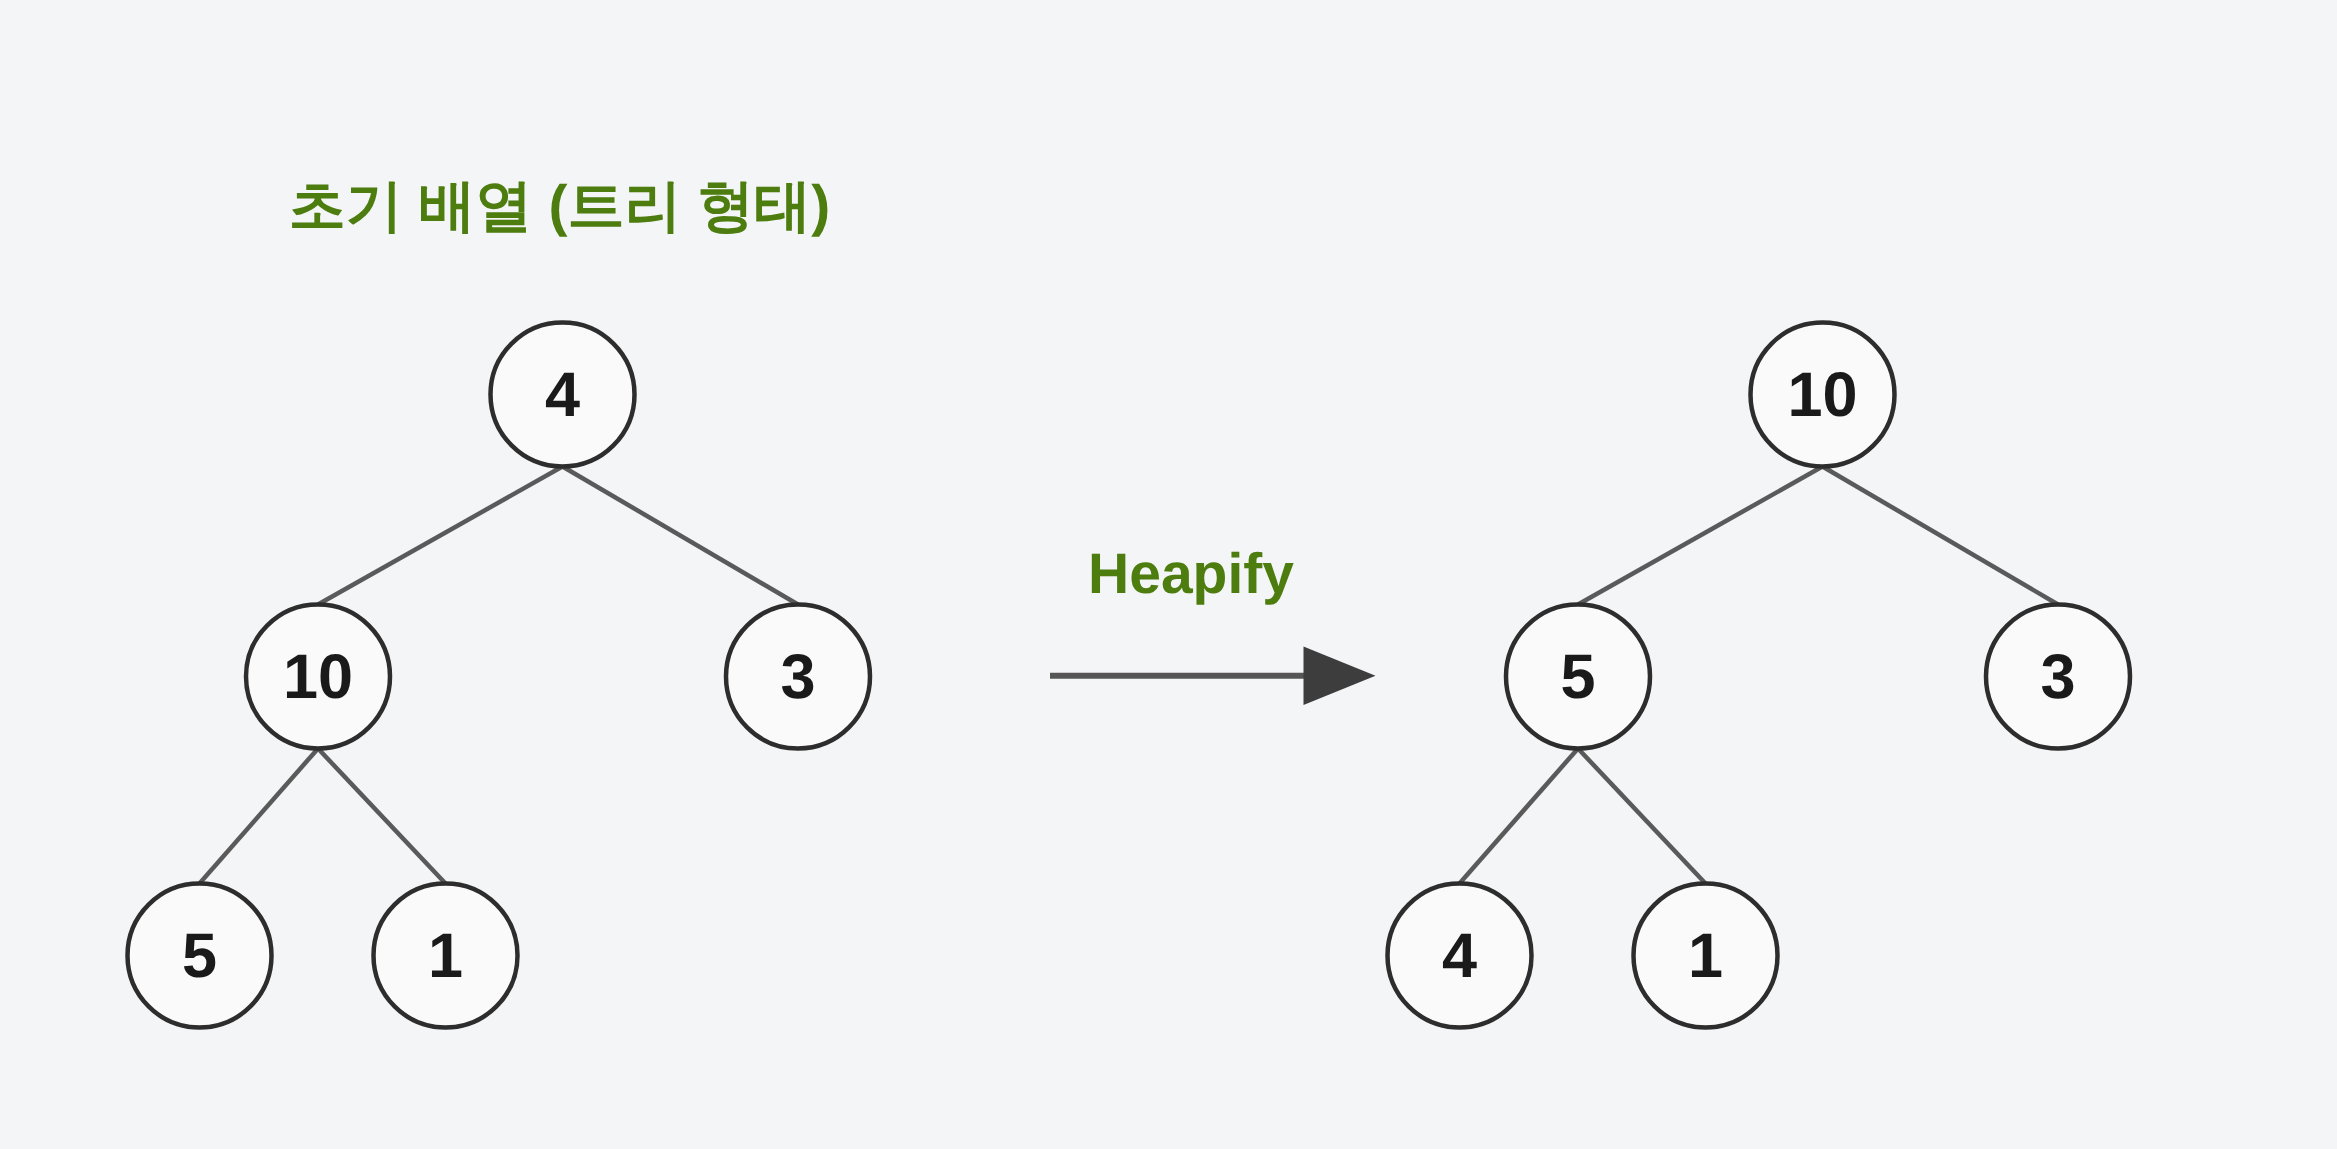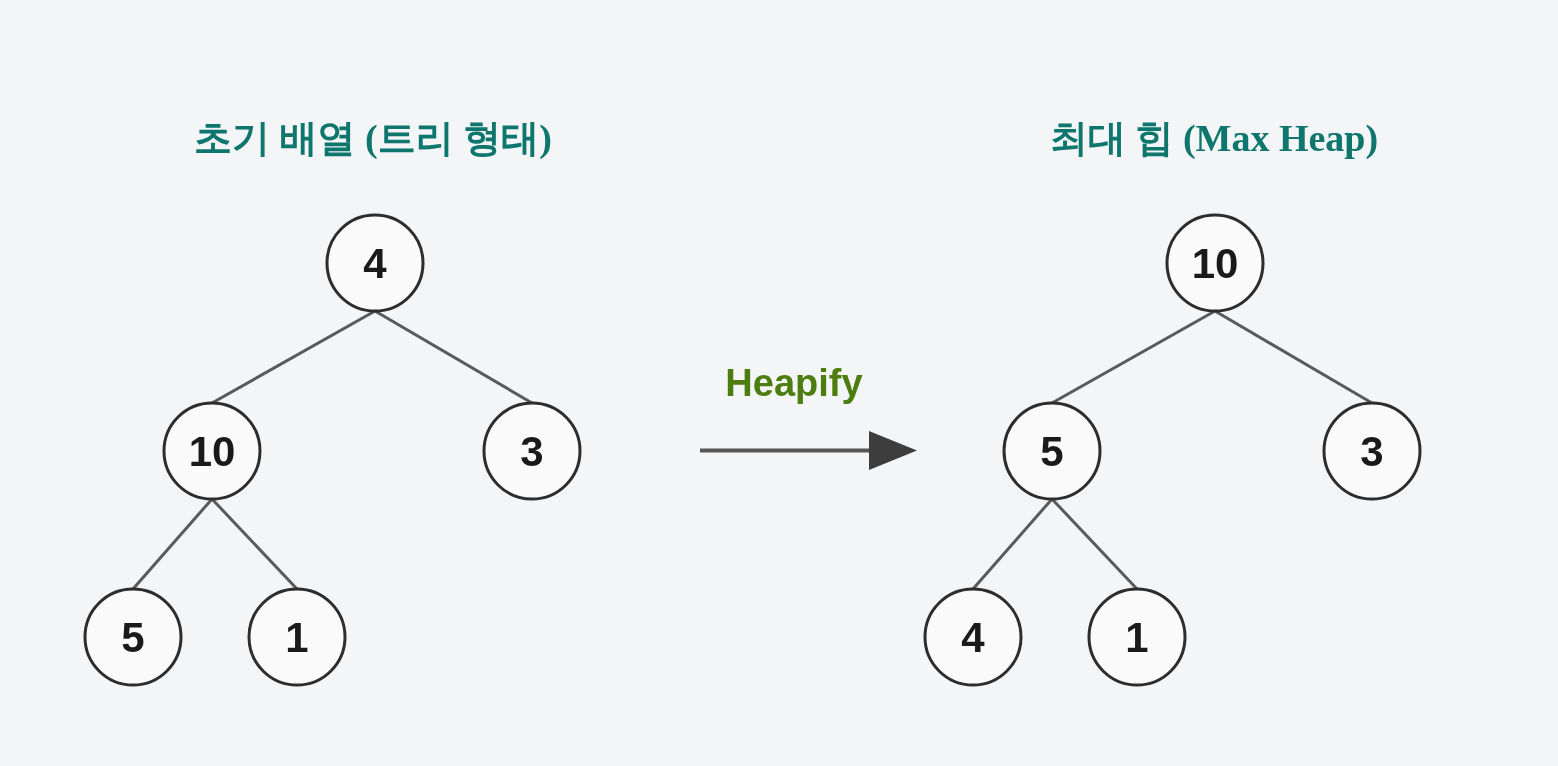--- a/index.html
+++ b/index.html
@@ -22,24 +22,23 @@
     width: 1558px;
     height: 766px;
   }
   .tree-title {
     position: absolute;
     top: 116px;
     transform: translateX(-50%);
     font-size: 38px;
     font-weight: bold;
     line-height: 44px;
-    color: #0f766e;
+    color: #4d7c0f;
     white-space: nowrap;
     text-align: center;
-    font-family: Liberation Serif, serif;
   }
   .title-left  { left: 373px; }
   .title-right { left: 1214px; }
   .arrow-label {
     position: absolute;
     left: 794px;
     top: 361px;
     transform: translateX(-50%);
     font-size: 38px;
     font-weight: bold;
@@ -103,15 +102,14 @@
         <text x="973" y="637" text-anchor="middle" dominant-baseline="central" fill="#1a1a1a" class="node-value">4</text>
       </g>
       <g>
         <circle cx="1137" cy="637" r="48" fill="#fafafa" stroke="#2d2d2d" stroke-width="3"></circle>
         <text x="1137" y="637" text-anchor="middle" dominant-baseline="central" fill="#1a1a1a" class="node-value">1</text>
       </g>
       <line x1="700" y1="450.5" x2="872" y2="450.5" stroke="#565656" stroke-width="4"></line>
       <polygon points="869,431 917,450.5 869,470" fill="#3d3d3d"></polygon>
     </svg>
   <div class="tree-title title-left">초기 배열 (트리 형태)</div>
-  <div class="tree-title title-right">최대 힙 (Max Heap)</div>
   <div class="arrow-label">Heapify</div>
 </div>
 
 </body></html>

